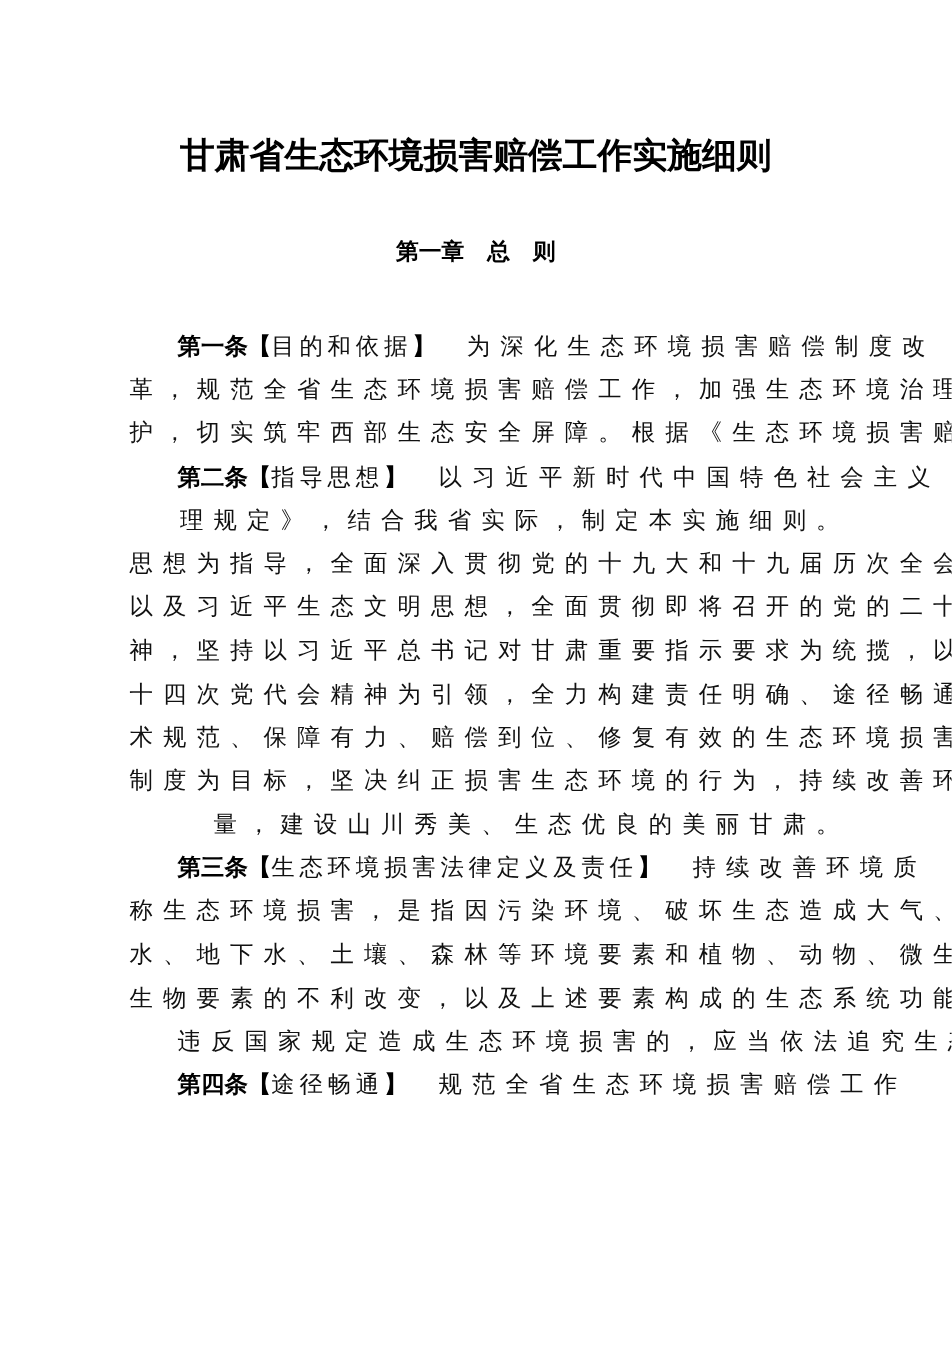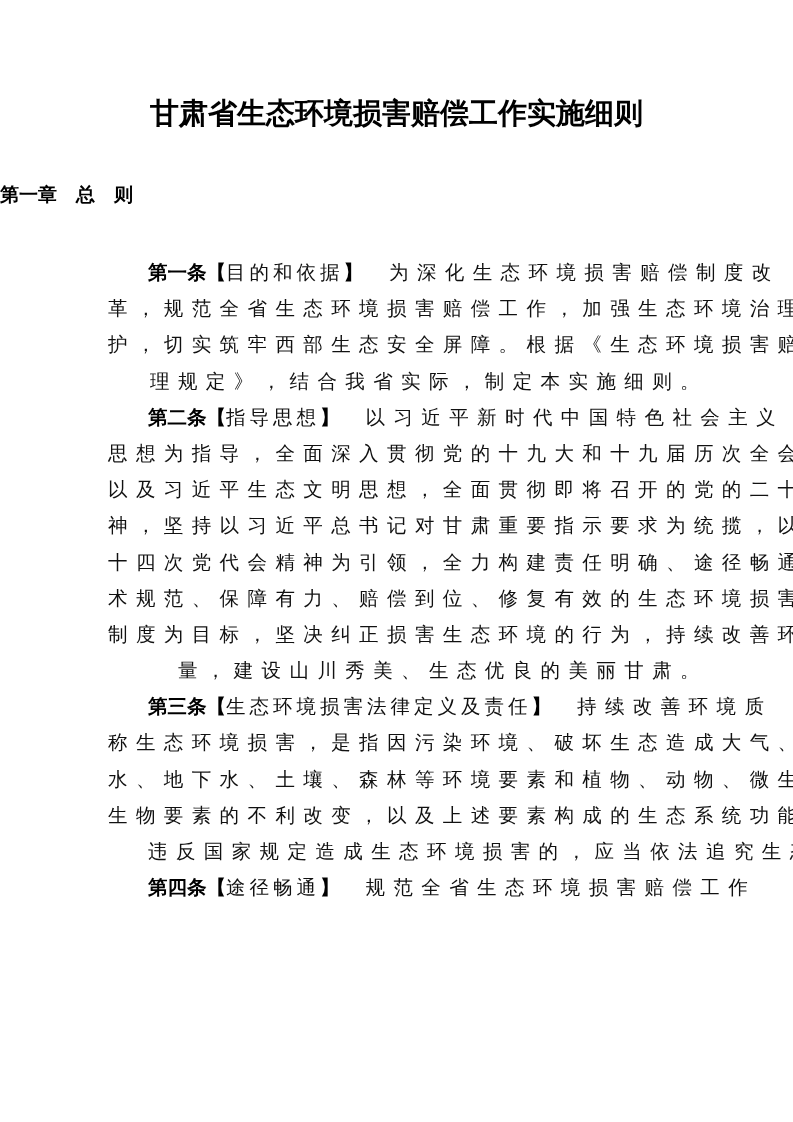--- a/index.html
+++ b/index.html
@@ -10,21 +10,21 @@
     body {
       width: 793px;
       height: 1122px;
       position: relative;
       overflow: hidden;
       color: #000000;
       font-family: "DejaVu Serif", "Liberation Serif", serif;
     }
     .page {
       position: absolute;
-      left: 0; top: 0;
+      left: 0; top: 16px;
       width: 793px;
       height: 918px;
       background: #ffffff;
     }
     .doc-title {
       position: absolute;
       left: 0;
       width: 793px;
       top: 93px;
       text-align: center;
@@ -33,21 +33,21 @@
       font-size: 29px;
       letter-spacing: 0px;
       line-height: 40px;
       white-space: nowrap;
     }
     .chapter-title {
       position: absolute;
       left: 0;
       width: 793px;
       top: 180px;
-      text-align: left;
+      text-align: center;
       font-family: "DejaVu Sans", "Liberation Sans", sans-serif;
       font-weight: bold;
       font-size: 19px;
       line-height: 28px;
       white-space: pre;
     }
     .body-text {
       position: absolute;
       left: 108px;
       top: 255px;
@@ -92,23 +92,23 @@
 
   <div class="doc-title">甘肃省生态环境损害赔偿工作实施细则</div>
 
   <div class="chapter-title">第一章　总　则</div>
 
   <div class="body-text">
 
     <div class="line indent"><span class="article-label">第一条</span><span class="bracket">【</span><span class="article-topic">目的和依据</span><span class="bracket">】</span><span class="gap"></span><span>为深化生态环境损害赔偿制度改</span></div>
     <div class="line">革，规范全省生态环境损害赔偿工作，加强生态环境治理和保</div>
     <div class="line">护，切实筑牢西部生态安全屏障。根据《生态环境损害赔偿管</div>
+    <div class="line indent"><span class="article-label">第二条</span><span class="bracket">【</span><span class="article-topic">指导思想</span><span class="bracket">】</span><span class="gap"></span><span>以习近平新时代中国特色社会主义</span></div>
+
     <div class="line">理规定》，结合我省实际，制定本实施细则。</div>
-
-    <div class="line indent"><span class="article-label">第二条</span><span class="bracket">【</span><span class="article-topic">指导思想</span><span class="bracket">】</span><span class="gap"></span><span>以习近平新时代中国特色社会主义</span></div>
     <div class="line">思想为指导，全面深入贯彻党的十九大和十九届历次全会精神，</div>
     <div class="line">以及习近平生态文明思想，全面贯彻即将召开的党的二十大精</div>
     <div class="line">神，坚持以习近平总书记对甘肃重要指示要求为统揽，以省第</div>
     <div class="line">十四次党代会精神为引领，全力构建责任明确、途径畅通、技</div>
     <div class="line">术规范、保障有力、赔偿到位、修复有效的生态环境损害赔偿</div>
     <div class="line">制度为目标，坚决纠正损害生态环境的行为，持续改善环境质</div>
     <div class="line">量，建设山川秀美、生态优良的美丽甘肃。</div>
 
     <div class="line indent"><span class="article-label">第三条</span><span class="bracket">【</span><span class="article-topic">生态环境损害法律定义及责任</span><span class="bracket">】</span><span class="gap"></span><span>持续改善环境质</span></div>
     <div class="line">称生态环境损害，是指因污染环境、破坏生态造成大气、地表</div>

